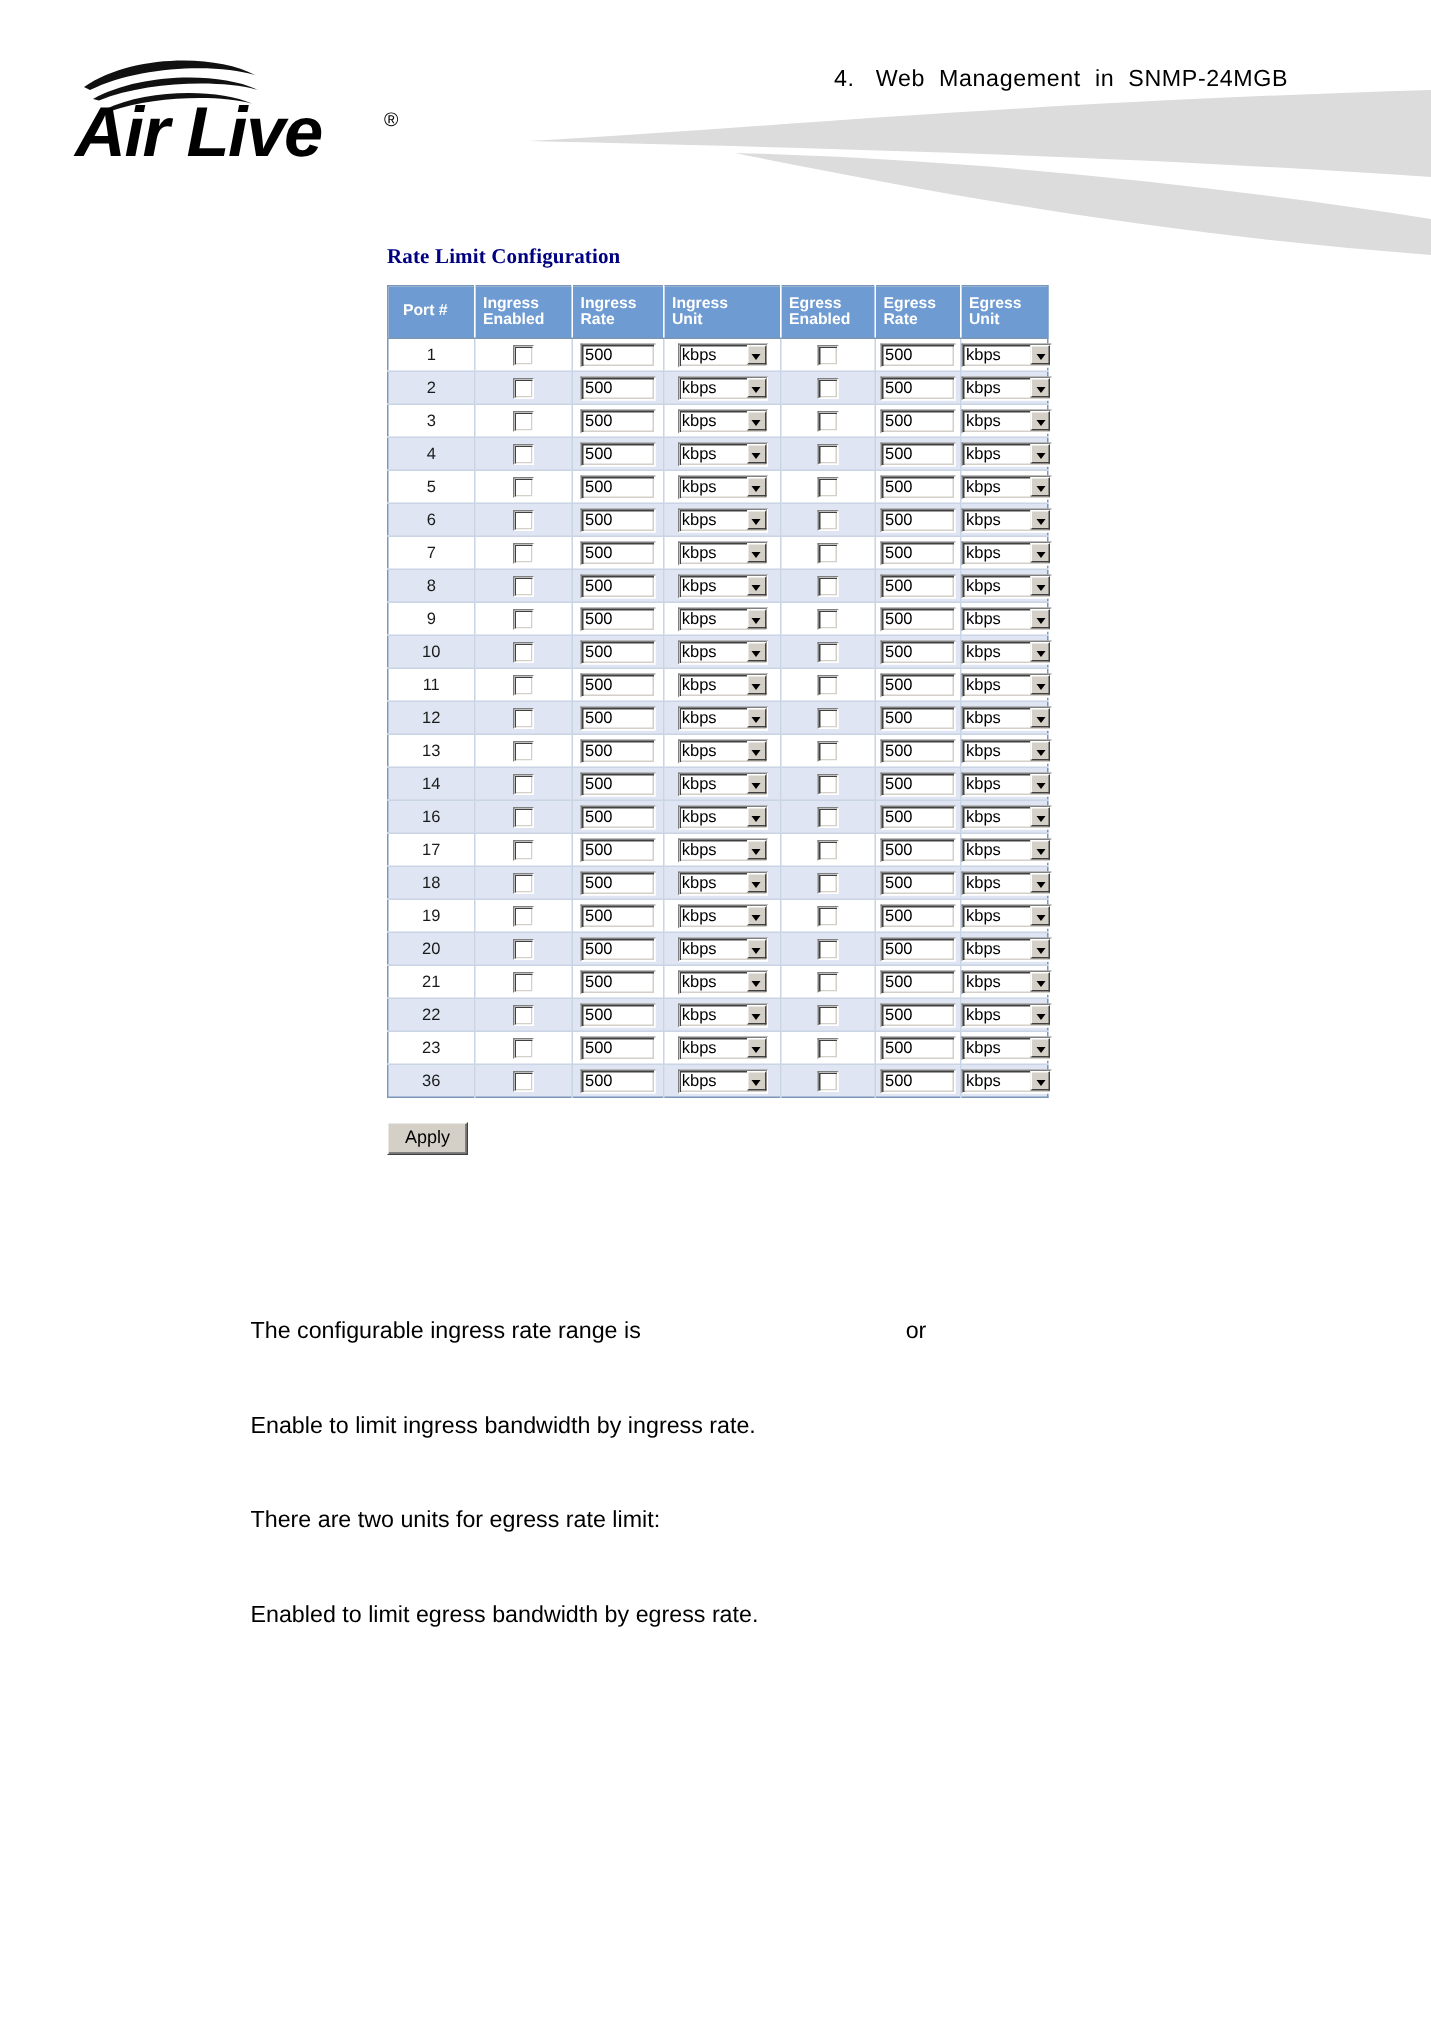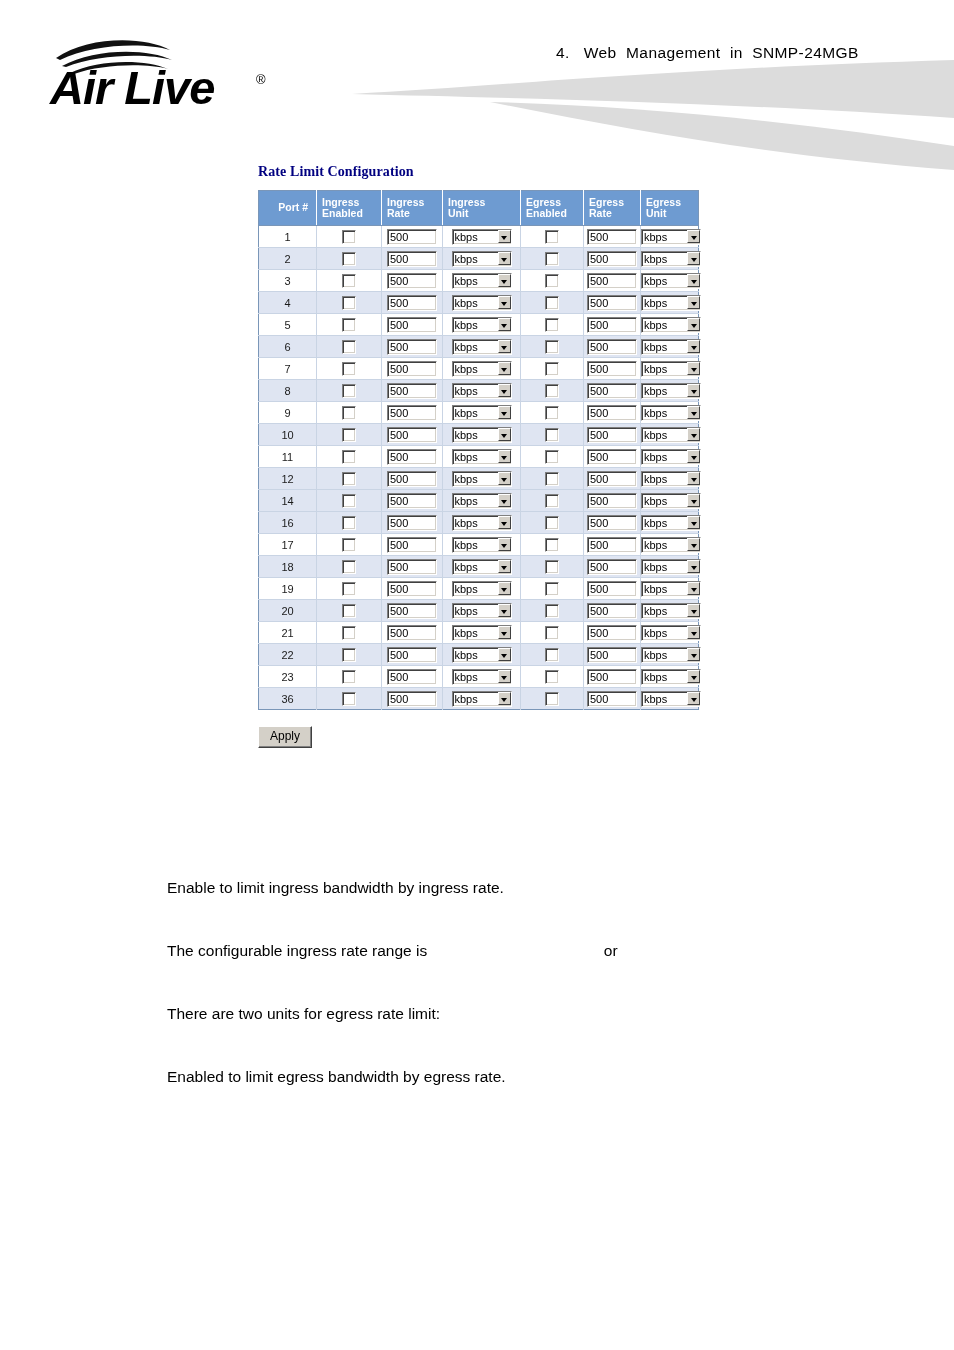--- a/index.html
+++ b/index.html
@@ -74,21 +74,21 @@
     text-align: left;
     vertical-align: middle;
     padding: 3px 0 3px 5px;
     line-height: 11.5px;
     border-right: 1px solid #ffffff;
     border-bottom: 1px solid #7a96b8;
     height: 28px;
     font-family: "Liberation Sans", sans-serif;
   }
   table.rate-table th.port-col {
-    text-align: right;
+    text-align: center;
     padding-left: 0;
     padding-right: 8px;
   }
   table.rate-table th:last-child { border-right: none; }
 
   table.rate-table td {
     border-right: 1px solid #c9d4e4;
     border-bottom: 1px solid #c9d4e4;
     height: 21px;
     padding: 0;
@@ -472,20 +472,35 @@
               <span class="sel-label">kbps</span>
               <span class="sel-arrow"></span>
             </span></td>
           <td><span class="chk"></span></td>
           <td><span class="txtbox">500</span></td>
           <td><span class="selbox">
               <span class="sel-label">kbps</span>
               <span class="sel-arrow"></span>
             </span></td>
         </tr>
+        <tr class="row-odd">
+          <td class="port-cell">13</td>
+          <td><span class="chk"></span></td>
+          <td><span class="txtbox">500</span></td>
+          <td><span class="selbox">
+              <span class="sel-label">kbps</span>
+              <span class="sel-arrow"></span>
+            </span></td>
+          <td><span class="chk"></span></td>
+          <td><span class="txtbox">500</span></td>
+          <td><span class="selbox">
+              <span class="sel-label">kbps</span>
+              <span class="sel-arrow"></span>
+            </span></td>
+        </tr>
         <tr class="row-even">
           <td class="port-cell">14</td>
           <td><span class="chk"></span></td>
           <td><span class="txtbox">500</span></td>
           <td><span class="selbox">
               <span class="sel-label">kbps</span>
               <span class="sel-arrow"></span>
             </span></td>
           <td><span class="chk"></span></td>
           <td><span class="txtbox">500</span></td>
@@ -632,17 +647,17 @@
       </tbody>
   </table>
 
   <div id="apply-row">
     <span class="btn">Apply</span>
   </div>
 
 </div>
 
 <div id="doc-body">
+  <p class="doc-para with-tail">The configurable ingress rate range is                                         or</p>
   <p class="doc-para">Enable to limit ingress bandwidth by ingress rate.</p>
-  <p class="doc-para with-tail">The configurable ingress rate range is                                         or</p>
   <p class="doc-para">There are two units for egress rate limit:</p>
   <p class="doc-para">Enabled to limit egress bandwidth by egress rate.</p>
 </div>
 
 </body></html>

